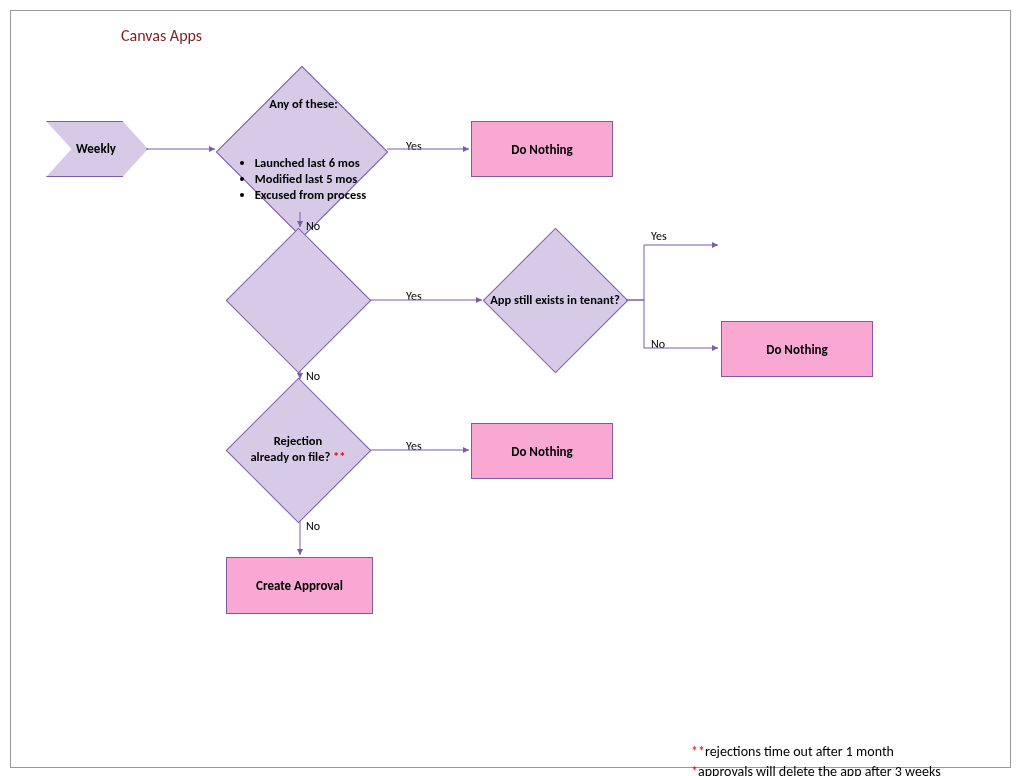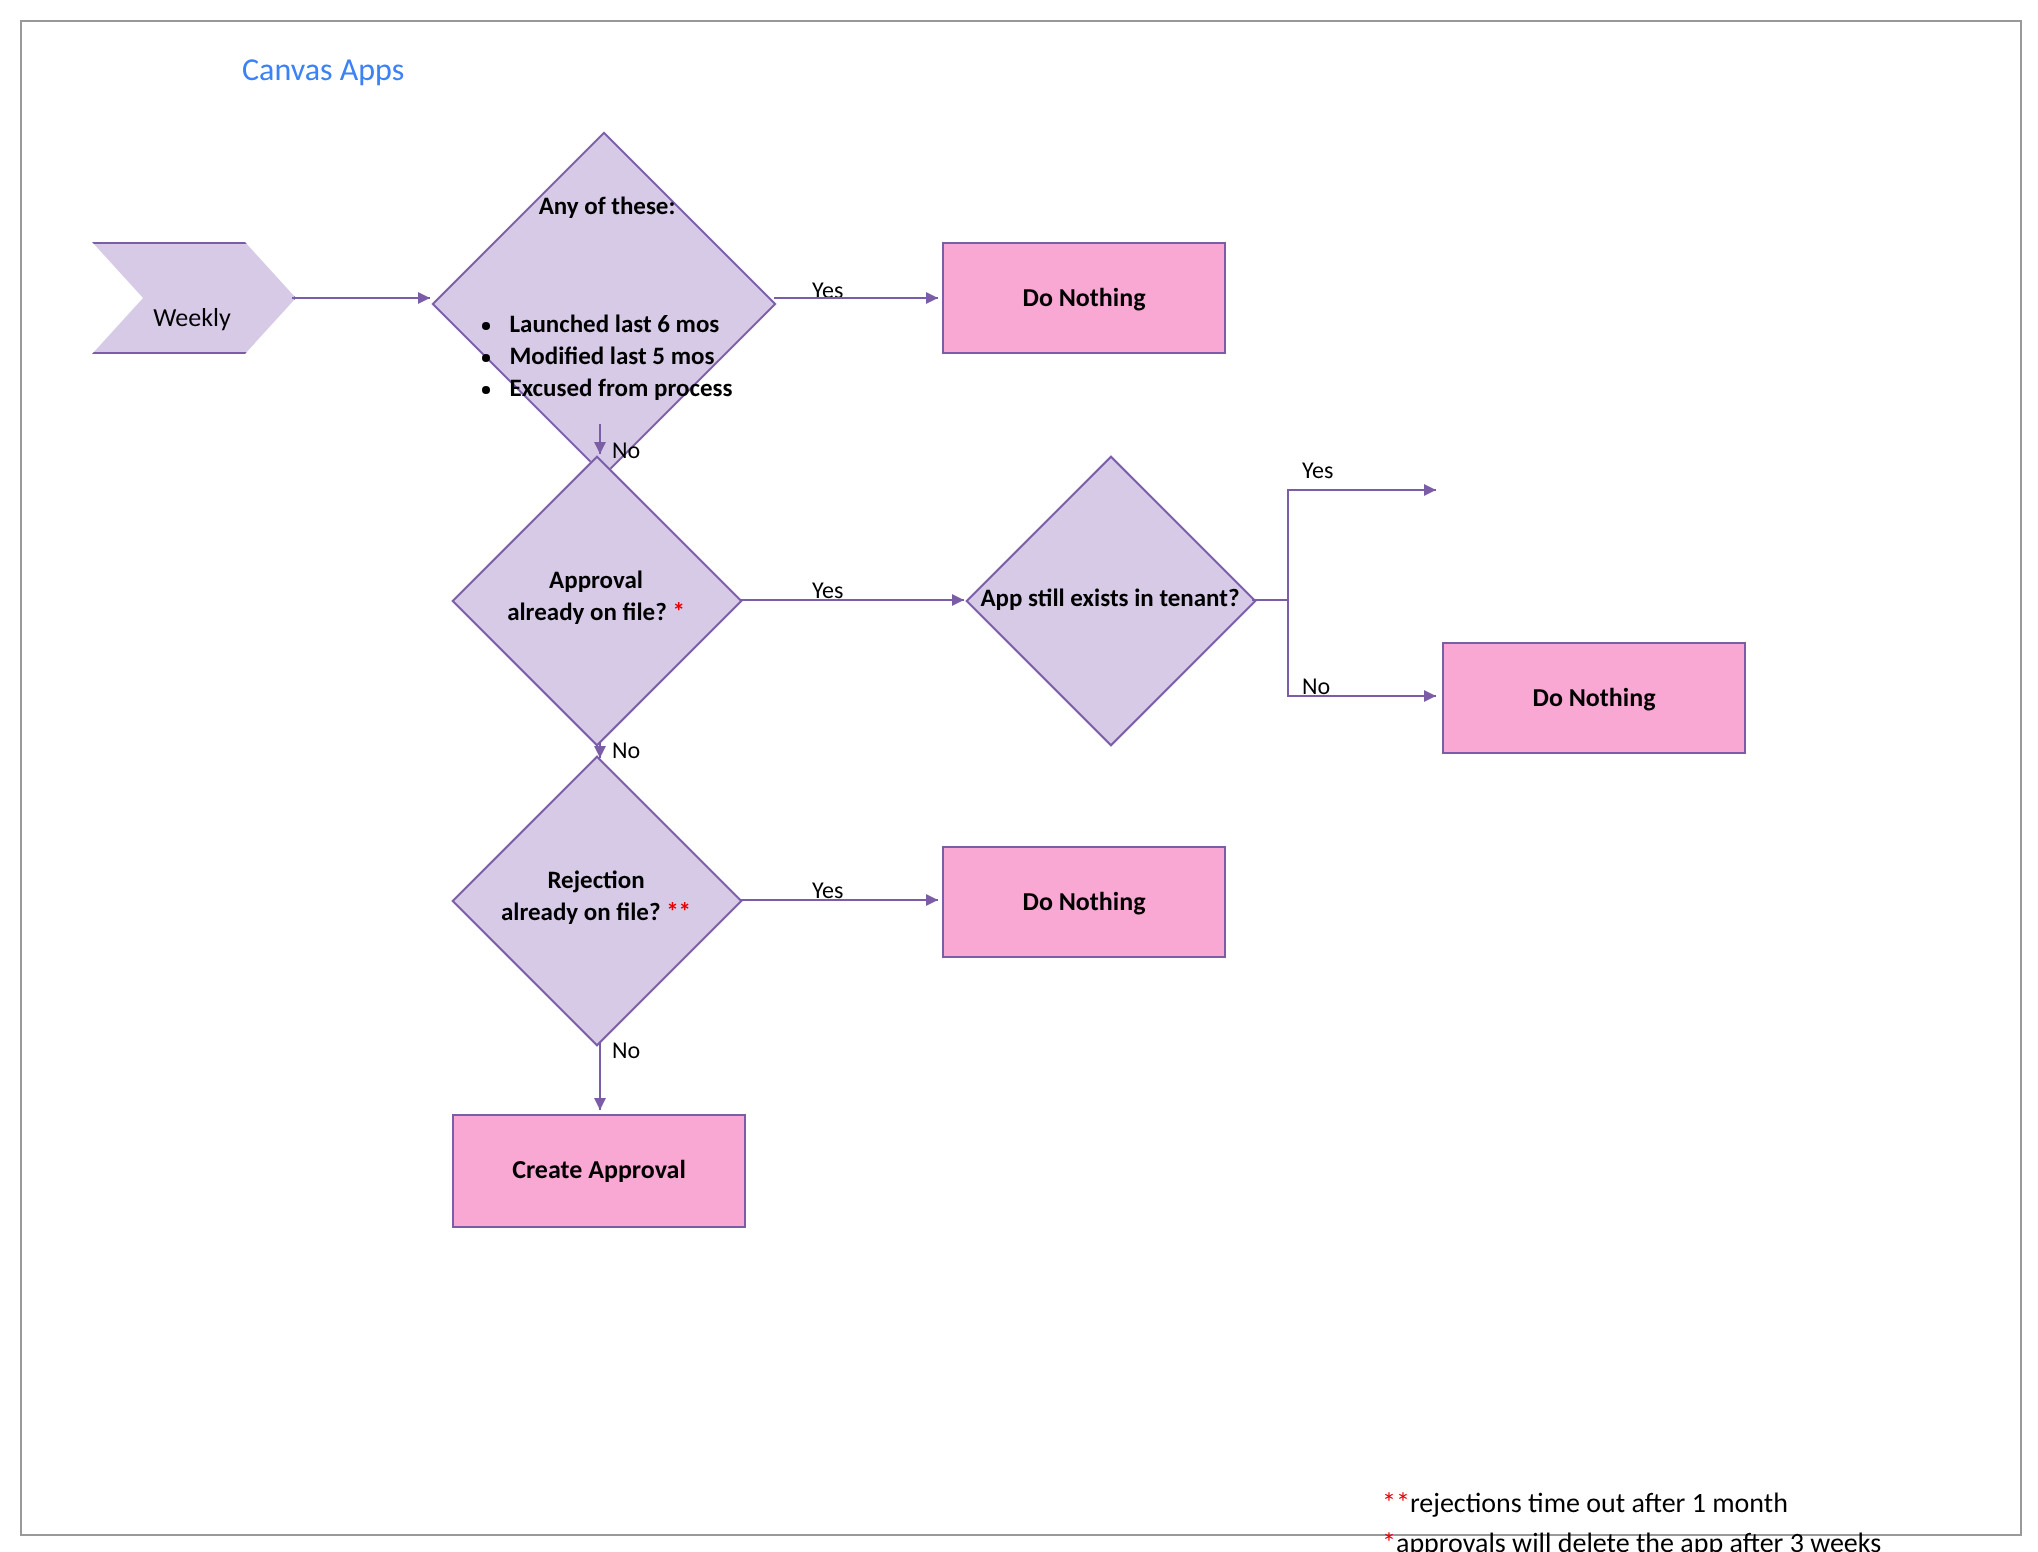--- a/index.html
+++ b/index.html
@@ -1,27 +1,27 @@
 <!DOCTYPE html>
 <html><head>
 <meta charset="utf-8">
 <style>
   html,body{margin:0;padding:0;width:1019px;height:776px;background:#fff;font-family:Calibri,Arial,sans-serif;font-size:13px;color:#000;}
   .frame{position:absolute;left:10px;top:10px;width:999px;height:756px;border:1px solid #999;}
-  .title{position:absolute;color:#3b82f6;font-size:16px;}
+  .title{position:absolute;color:#7f1d1d;font-size:16px;}
   .red{color:#e80000;}
   .process{position:absolute;background:#f9a8d4;border:1px solid #7a5ca7;display:flex;align-items:center;justify-content:center;text-align:center;font-weight:bold;font-size:13px;}
   .diamond-wrap{position:absolute;}
   .diamond{position:absolute;left:0;top:0;width:100%;height:100%;background:#d7cae7;border:1px solid #7a5ca7;transform:rotate(45deg);transform-origin:center;}
   .diamond-text{position:absolute;display:flex;flex-direction:column;align-items:center;justify-content:center;text-align:center;font-weight:bold;font-size:12.5px;line-height:1.25;}
   .diamond-text ul{margin:4px 0 0 0;padding-left:14px;text-align:left;font-weight:bold;}
   .diamond-text li{margin:0;}
   .chevron-wrap{position:absolute;}
   .chevron{width:100%;height:100%;background:#d7cae7;border:1px solid #7a5ca7;clip-path:polygon(0% 0%,75% 0%,100% 50%,75% 100%,0% 100%,25% 50%);}
-  .chevron-text{position:absolute;left:0;top:0;width:100%;height:100%;display:flex;align-items:center;justify-content:center;font-weight:normal;font-size:13px;margin-top:11px;}
+  .chevron-text{position:absolute;left:0;top:0;width:100%;height:100%;display:flex;align-items:center;justify-content:center;font-weight:bold;font-size:13px;}
   .edge-label{position:absolute;color:#000000;font-size:12px;}
   .foot{position:absolute;font-size:14px;}
   svg.arrows{position:absolute;left:0;top:0;pointer-events:none;}
 </style>
 </head>
 <body>
 
 <div class="frame">
 
   <div class="title" style="left:110px;top:15px;">Canvas Apps</div>
@@ -40,24 +40,20 @@
       <li>Launched last 6 mos</li>
       <li>Modified last 5 mos</li>
       <li>Excused from process</li>
     </ul>
   </div>
 
   <div class="process" style="left:460px;top:110px;width:140px;height:54px;">Do Nothing</div>
 
   <div class="diamond-wrap" style="left:236px;top:238px;width:101px;height:101px;">
     <div class="diamond"></div>
-  </div>
-  <div class="diamond-text" style="left:197px;top:268px;width:180px;height:40px;">
-    <div><span>Approval</span></div>
-    <div><span>already on file? </span><span class="red">*</span></div>
   </div>
 
   <div class="diamond-wrap" style="left:493px;top:238px;width:101px;height:101px;">
     <div class="diamond"></div>
   </div>
   <div class="diamond-text" style="left:454px;top:274px;width:180px;height:30px;">App still exists in tenant?</div>
 
 
   <div class="process" style="left:710px;top:310px;width:150px;height:54px;">Do Nothing</div>
 

